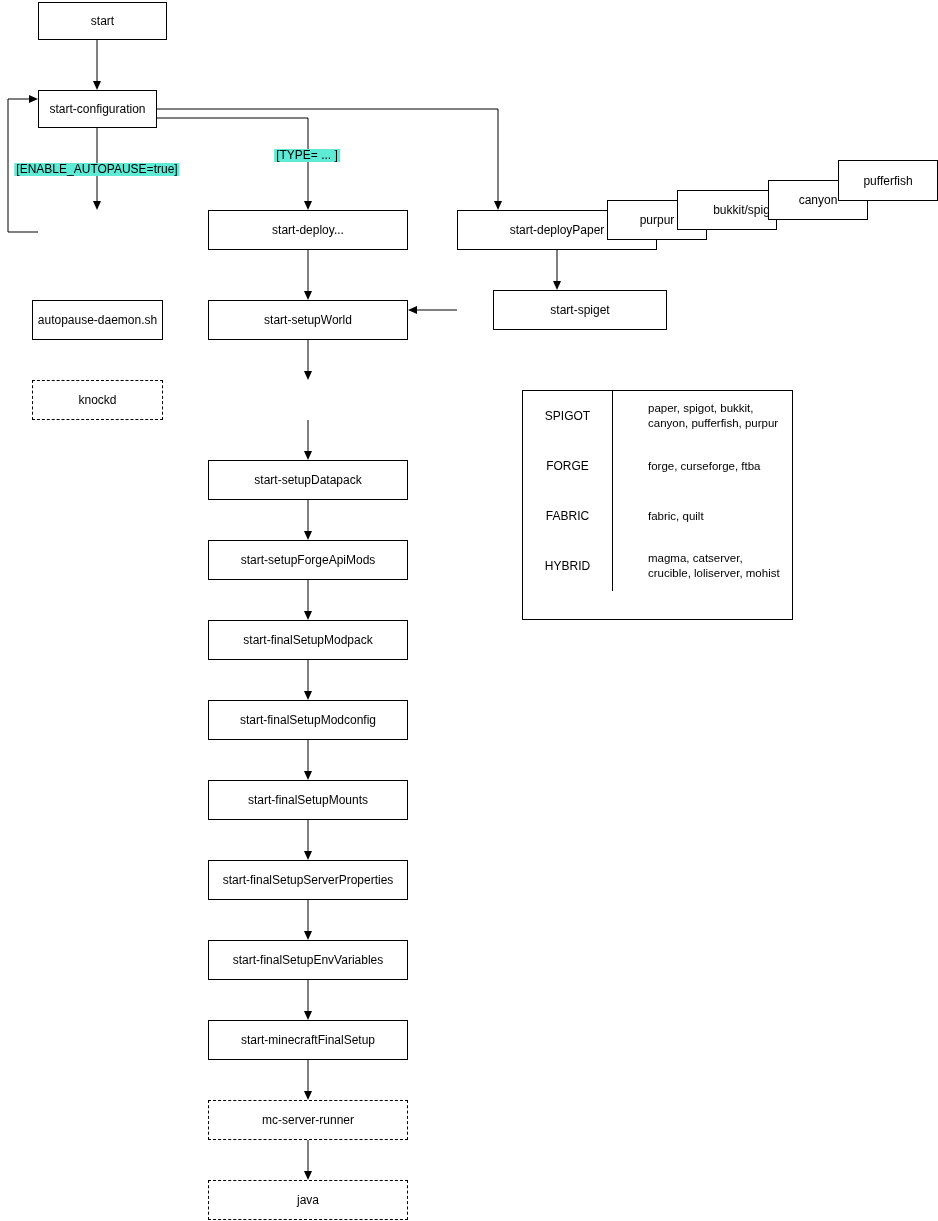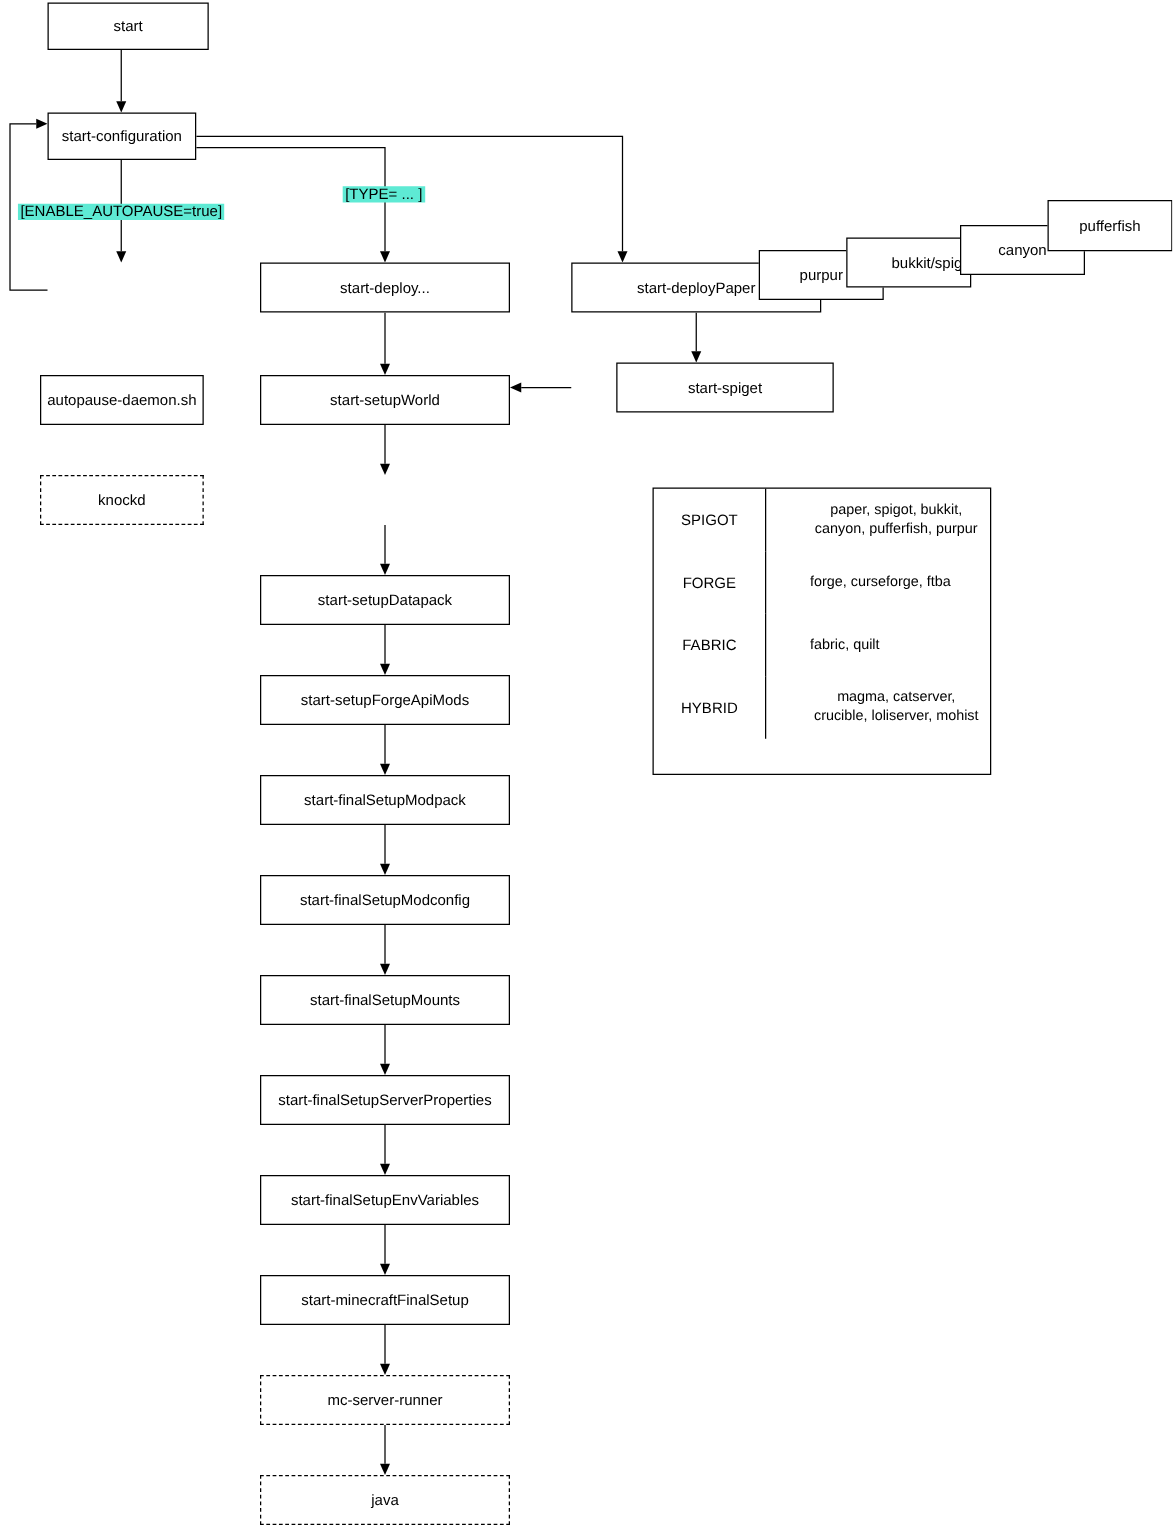--- a/index.html
+++ b/index.html
@@ -72,21 +72,20 @@
     justify-content: center;
     font-size: 12px;
   }
   .ft-members {
     flex: 1;
     display: flex;
     align-items: center;
     padding: 0 6px 0 9px;
     font-size: 11.5px;
     line-height: 1.3;
-    text-align: center;
   }
 </style>
 </head>
 <body>
 
 <div class="canvas">
 
   <svg class="edges" width="938" height="1221" viewBox="0 0 938 1221">
     <g>
       <path d="M97,40 L97,81"></path>

